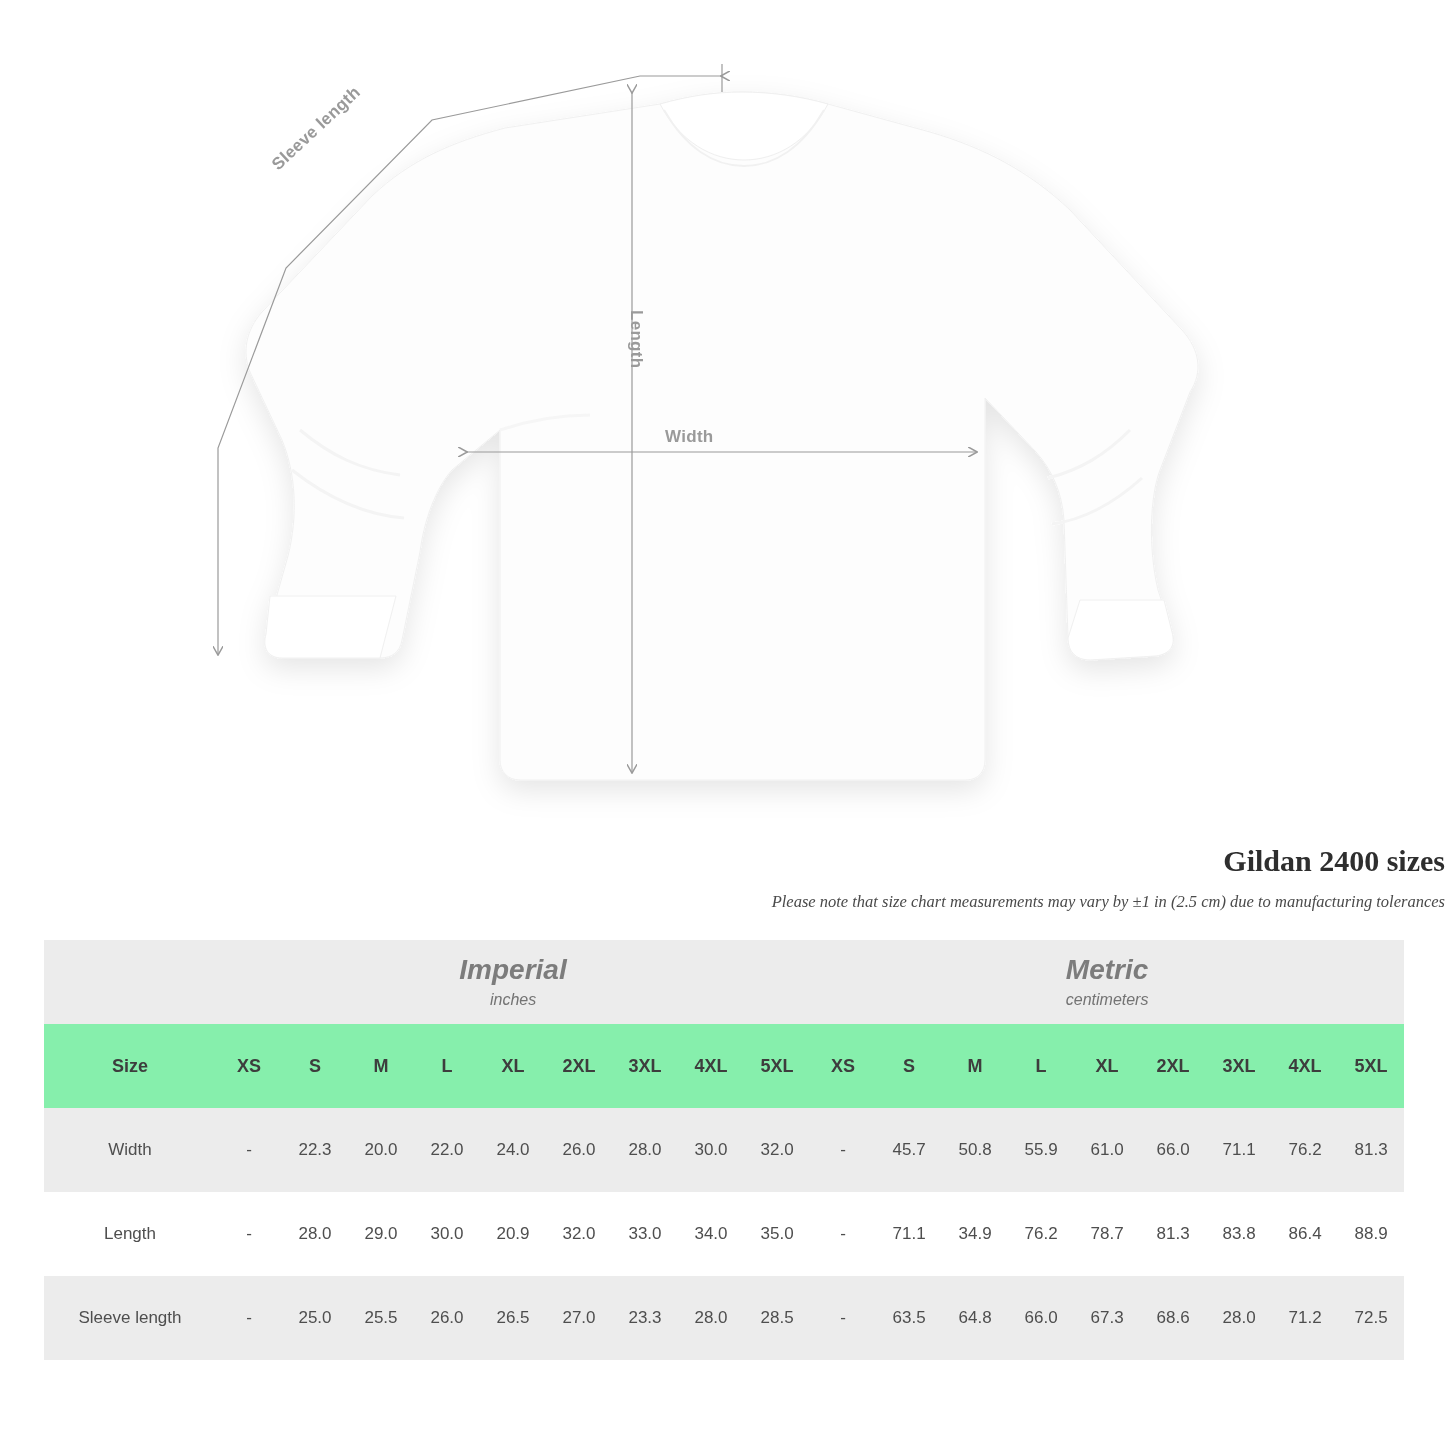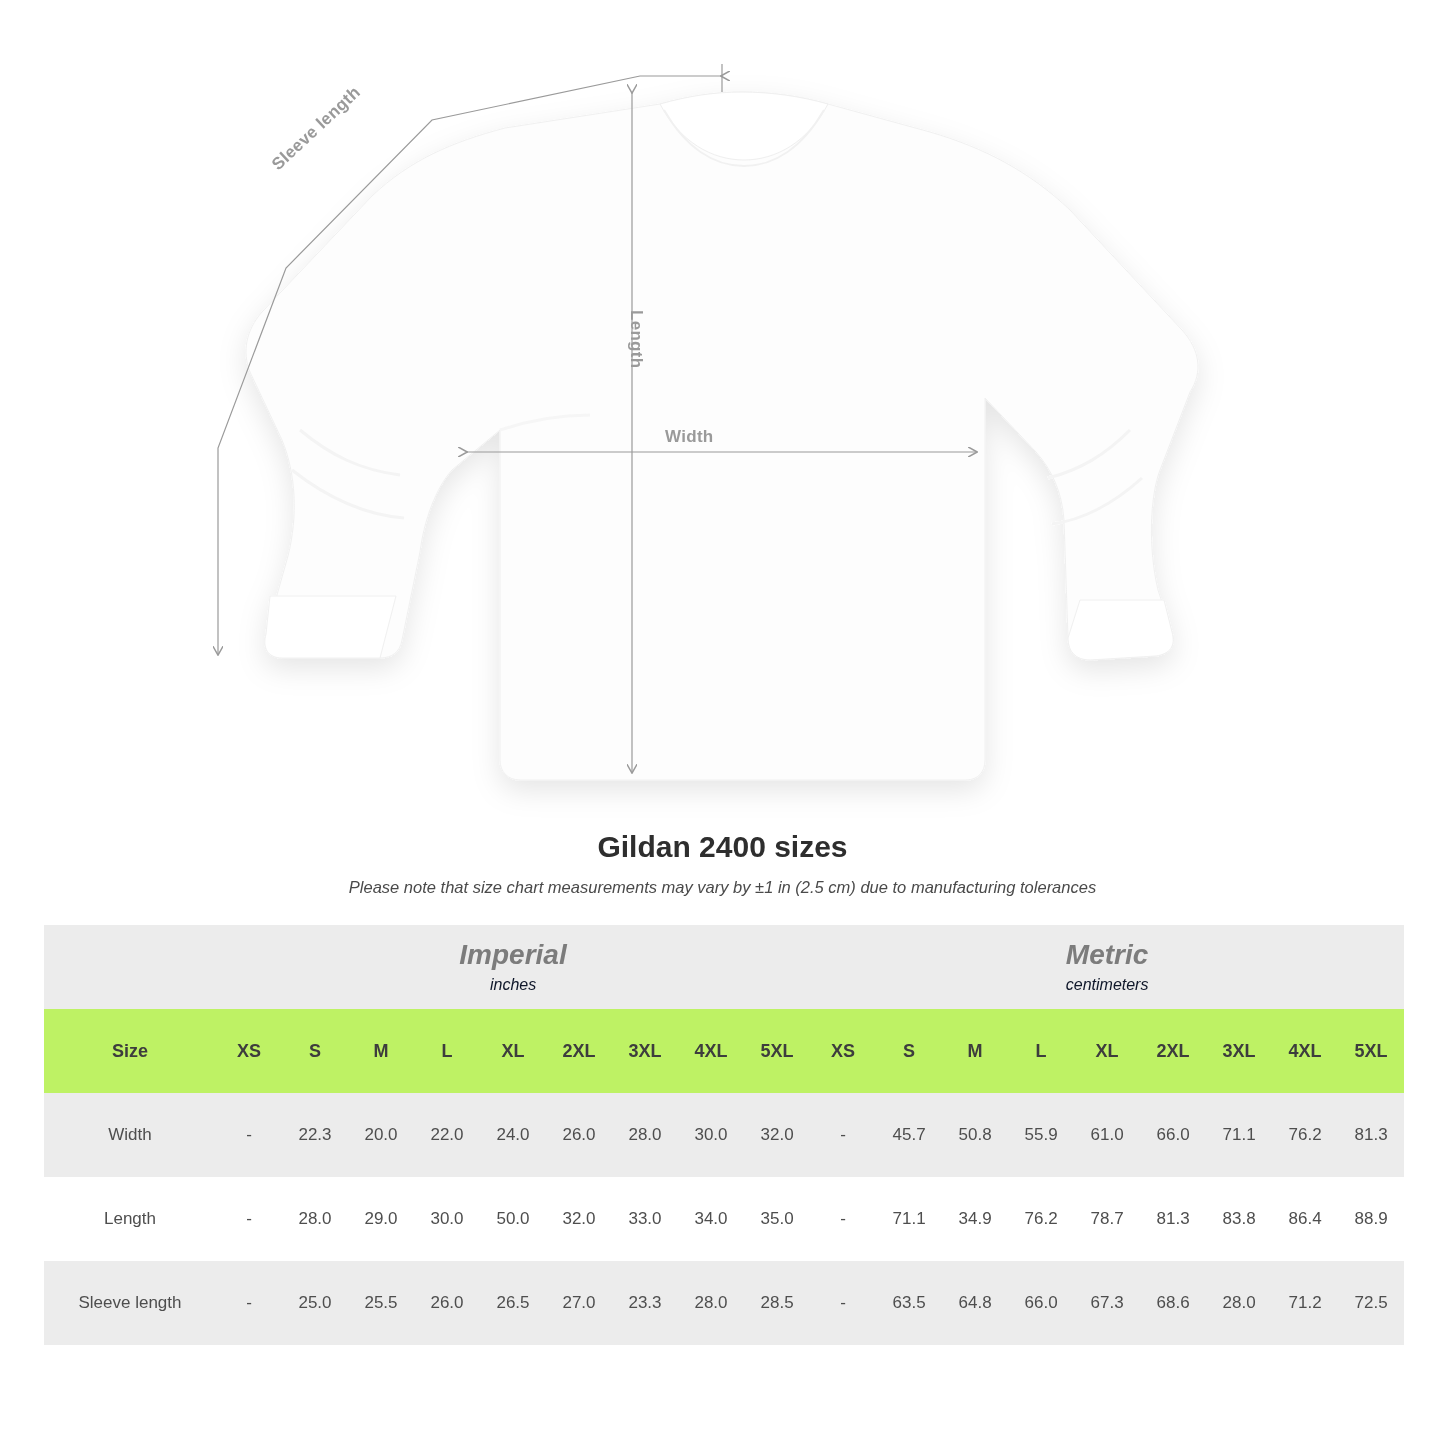--- a/index.html
+++ b/index.html
@@ -46,21 +46,23 @@
     transform: rotate(90deg);
     transform-origin: left top;
   }
   .label-width {
     left: 665px;
     top: 427px;
   }
 
   
   .titleblock {
-    text-align: center;
+    text-align: right;
+    margin-top: 14px;
+    font-family: Liberation Serif, serif;
   }
   .chart-title {
     font-size: 30px;
     font-weight: bold;
     color: #2e2e2e;
     margin: 0 0 14px 0;
   }
   .chart-note {
     font-size: 16.5px;
     font-style: italic;
@@ -94,25 +96,25 @@
   .unit-head .unit-name {
     font-size: 28px;
     font-style: italic;
     font-weight: bold;
     color: #7c7c7c;
     line-height: 1.25;
   }
   .unit-head .unit-sub {
     font-size: 16px;
     font-style: italic;
-    color: #0f172a;
+    color: #737373;
     line-height: 1.6;
   }
   tr.row-head td {
-    background: #bef264;
+    background: #86efac;
     font-weight: bold;
     color: #3d3d3d;
     font-size: 18px;
   }
   tr.row-head td.rowlabel {
     font-weight: bold;
   }
   tr.row-a td { background: #ececec; }
   tr.row-b td { background: #ffffff; }
   tr.row-c td { background: #ececec; }
@@ -271,21 +273,21 @@
         <td>76.2</td>
         <td>81.3</td>
       </tr>
 
       <tr class="row-b">
         <td class="rowlabel">Length</td>
         <td>-</td>
         <td>28.0</td>
         <td>29.0</td>
         <td>30.0</td>
-        <td>50.0</td>
+        <td>20.9</td>
         <td>32.0</td>
         <td>33.0</td>
         <td>34.0</td>
         <td>35.0</td>
         <td>-</td>
         <td>71.1</td>
         <td>34.9</td>
         <td>76.2</td>
         <td>78.7</td>
         <td>81.3</td>

